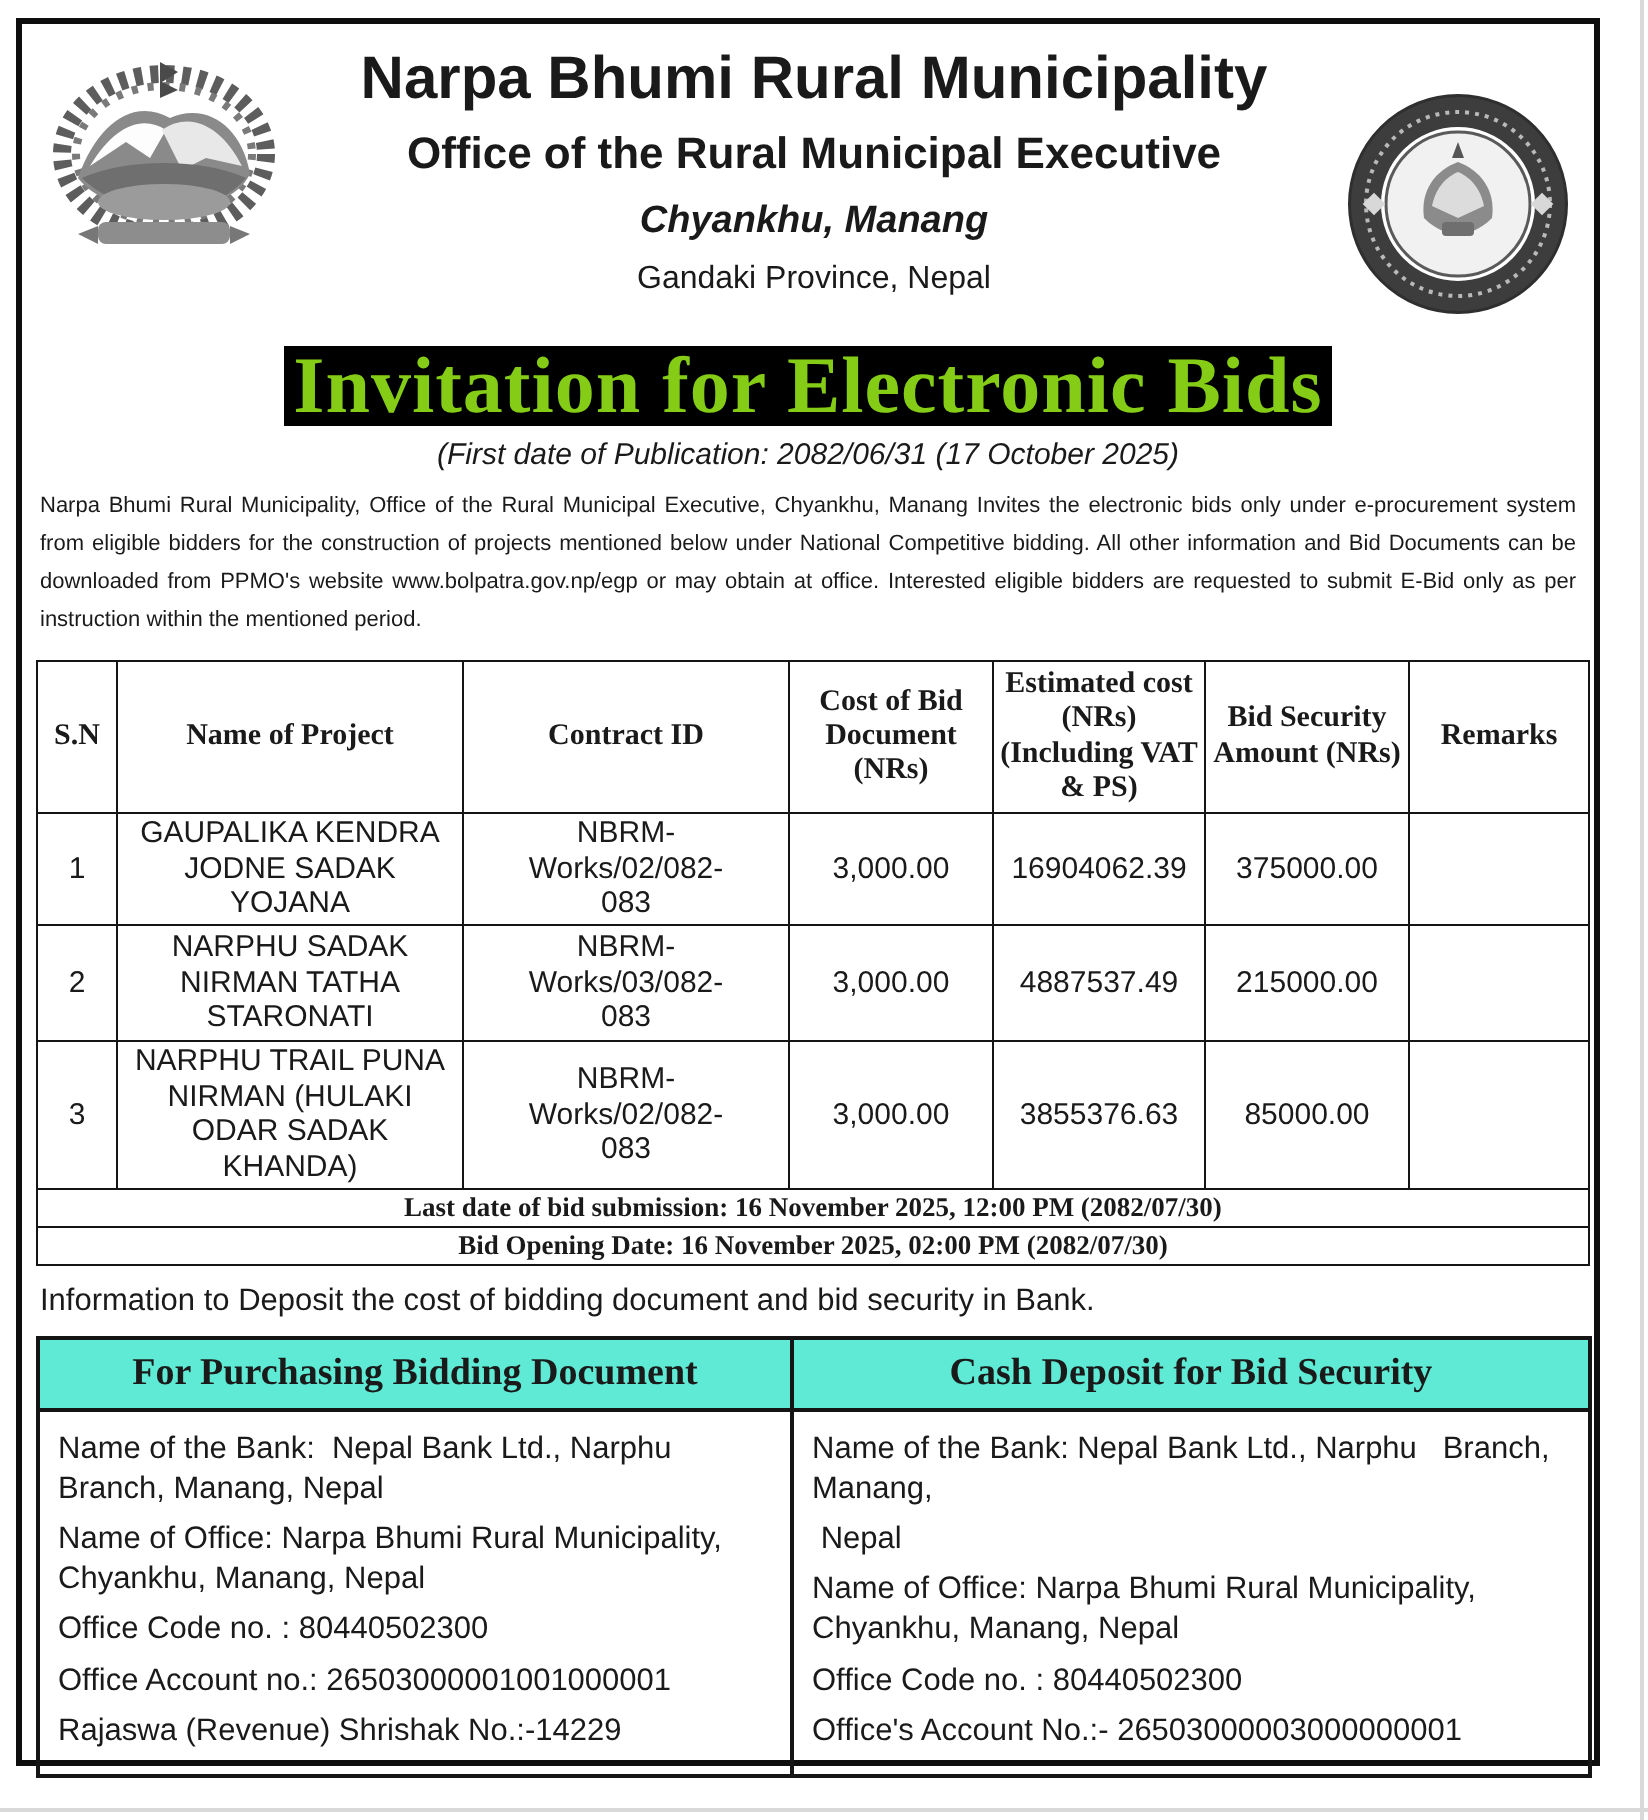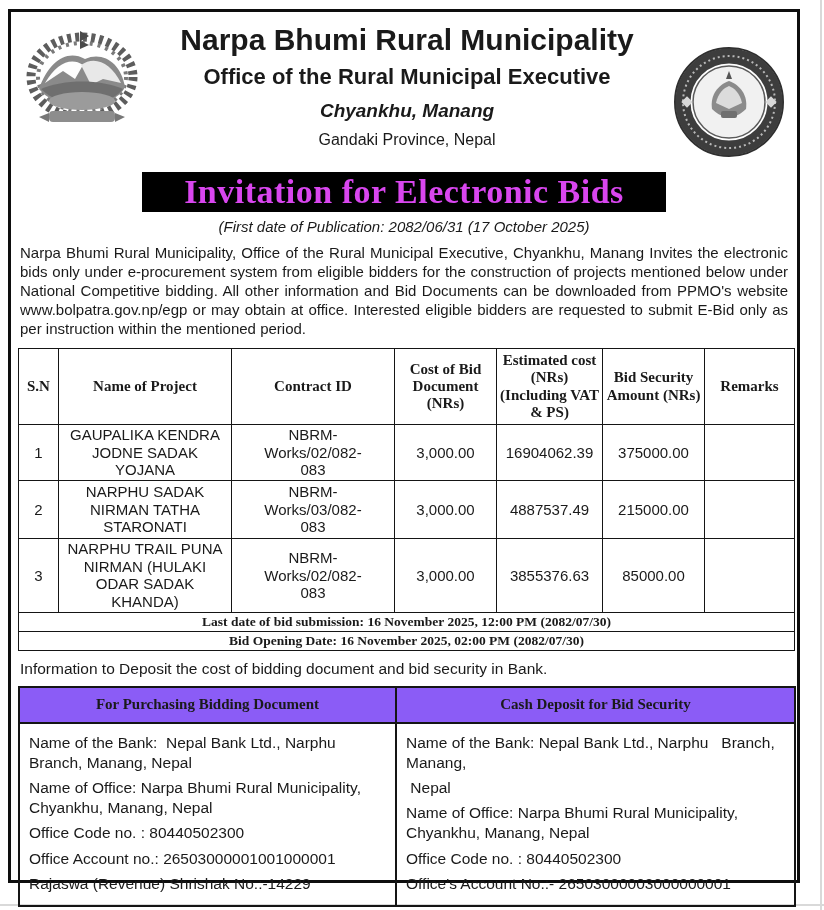--- a/index.html
+++ b/index.html
@@ -17,27 +17,27 @@
   
   .hdr{display:flex;align-items:flex-start;}
   .hdr-logo-left{width:128px;flex:0 0 128px;padding-top:10px;text-align:center;}
   .hdr-logo-right{width:122px;flex:0 0 122px;padding-top:28px;text-align:center;}
   .hdr-center{flex:1;text-align:center;padding-top:4px;}
   .t-muni{font-size:30px;font-weight:bold;line-height:1.1;margin:2px 0 0;}
   .t-office{font-size:22px;font-weight:bold;margin-top:8px;text-align:center;}
   .t-loc{font-size:19px;font-weight:bold;margin-top:10px;font-style:italic;}
   .t-prov{font-size:16px;margin-top:9px;}
   .banner{
-    width:524px;height:40px;margin:9px auto 0;background:#000;color:#d946ef;
-    font-family:"Liberation Serif", serif;font-weight:bold;font-size:34px;
+    width:524px;height:40px;margin:9px auto 0;background:#000;color:#84cc16;
+    font-family:"Liberation Serif", serif;font-weight:bold;font-size:40px;
     line-height:40px;text-align:center;letter-spacing:.5px;
   }
   .pub-line{text-align:center;font-size:15px;margin-top:6px;font-style:italic;}
   
-  .intro{font-size:15px;line-height:19px;text-align:justify;margin:8px 2px 10px;}
+  .intro{font-size:11px;line-height:19px;text-align:justify;margin:8px 2px 10px;}
   
   table{border-collapse:collapse;}
   .bids{width:776px;margin:0 auto;table-layout:fixed;}
   .bids th,.bids td{border:1.6px solid #151515;text-align:center;vertical-align:middle;padding:1px 3px;box-sizing:border-box;}
   .bids thead th{
     font-family:"Liberation Serif", serif;font-weight:bold;font-size:15px;
     height:76px;line-height:1.15;
   }
   .bids td{font-size:15px;line-height:1.18;}
   .row-1 td{height:50px;} .row-2 td{height:58px;} .row-3 td{height:62px;}
@@ -45,22 +45,22 @@
   .date-row td{
     font-family:"Liberation Serif", serif;font-weight:bold;font-size:13.5px;
     height:18px;line-height:16px;padding:1px 2px;
   }
   
   .deposit-note{font-size:15.5px;margin:9px 2px 8px;}
   
   .bank{width:776px;margin:0 auto;table-layout:fixed;}
   .bank th,.bank td{border:2px solid #151515;box-sizing:border-box;}
   .bank th{
-    background:#8b5cf6;font-family:"Liberation Serif", serif;font-weight:bold;
-    font-size:15px;height:36px;text-align:center;
+    background:#5eead4;font-family:"Liberation Serif", serif;font-weight:bold;
+    font-size:19px;height:36px;text-align:center;
   }
   .bank td{vertical-align:top;padding:4px 9px 6px;font-size:15.5px;line-height:1.3;}
   .bank-line{white-space:pre-wrap;margin:5px 0;}
 </style>
 </head>
 <body>
 
 <div class="scan-edge-right"></div>
 <div class="scan-edge-bottom"></div>
 

